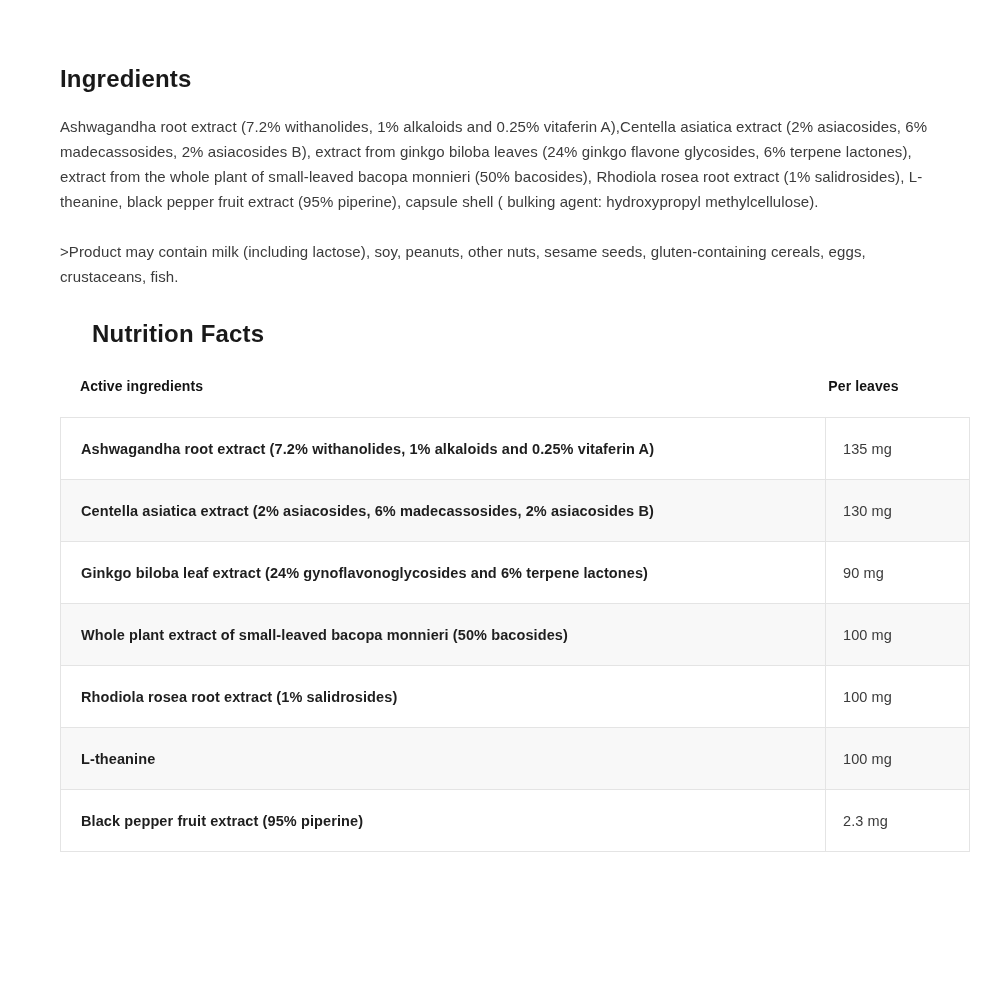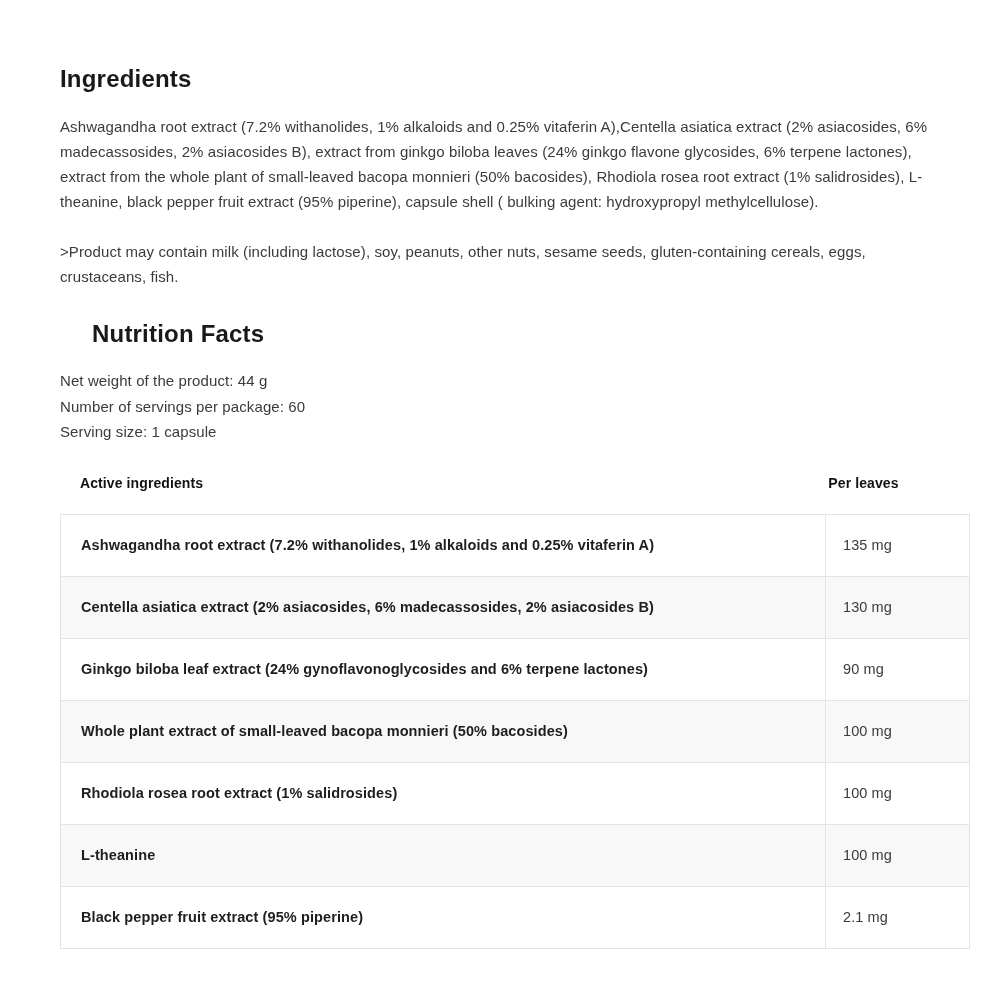--- a/index.html
+++ b/index.html
@@ -94,25 +94,20 @@
 <div class="container">
 
   <h2 class="section-title" id="ingredients-title">Ingredients</h2>
 
   <p class="body-text">Ashwagandha root extract (7.2% withanolides, 1% alkaloids and 0.25% vitaferin A),Centella asiatica extract (2% asiacosides, 6% madecassosides, 2% asiacosides B), extract from ginkgo biloba leaves (24% ginkgo flavone glycosides, 6% terpene lactones), extract from the whole plant of small-leaved bacopa monnieri (50% bacosides), Rhodiola rosea root extract (1% salidrosides), L-theanine, black pepper fruit extract (95% piperine), capsule shell ( bulking agent: hydroxypropyl methylcellulose).</p>
 
   <p class="body-text allergen-text">&gt;Product may contain milk (including lactose), soy, peanuts, other nuts, sesame seeds, gluten-containing cereals, eggs, crustaceans, fish.</p>
 
   <h2 class="section-title" id="nutrition-title">Nutrition Facts</h2>
 
-  <div class="facts-block">
-    <div>Net weight of the product: 44 g</div>
-    <div>Number of servings per package: 60</div>
-    <div>Serving size: 1 capsule</div>
-  </div>
 
   <div class="table-head">
     <div class="col-ingredient">Active ingredients</div>
     <div class="col-amount">Per leaves</div>
   </div>
 
   <table class="nutrition-table">
     <tbody>
       <tr>
         <td class="ingredient-cell">Ashwagandha root extract (7.2% withanolides, 1% alkaloids and 0.25% vitaferin A)</td>
@@ -133,18 +128,18 @@
       <tr>
         <td class="ingredient-cell">Rhodiola rosea root extract (1% salidrosides)</td>
         <td class="amount-cell">100 mg</td>
       </tr>
       <tr>
         <td class="ingredient-cell">L-theanine</td>
         <td class="amount-cell">100 mg</td>
       </tr>
       <tr>
         <td class="ingredient-cell">Black pepper fruit extract (95% piperine)</td>
-        <td class="amount-cell">2.1 mg</td>
+        <td class="amount-cell">2.3 mg</td>
       </tr>
     </tbody>
   </table>
 
 </div>
 
 </body></html>

